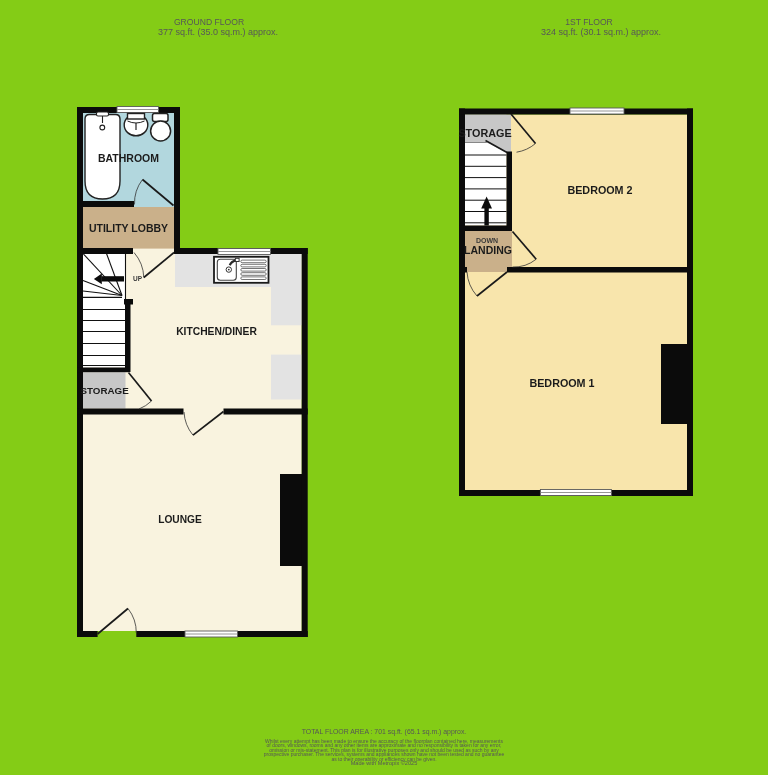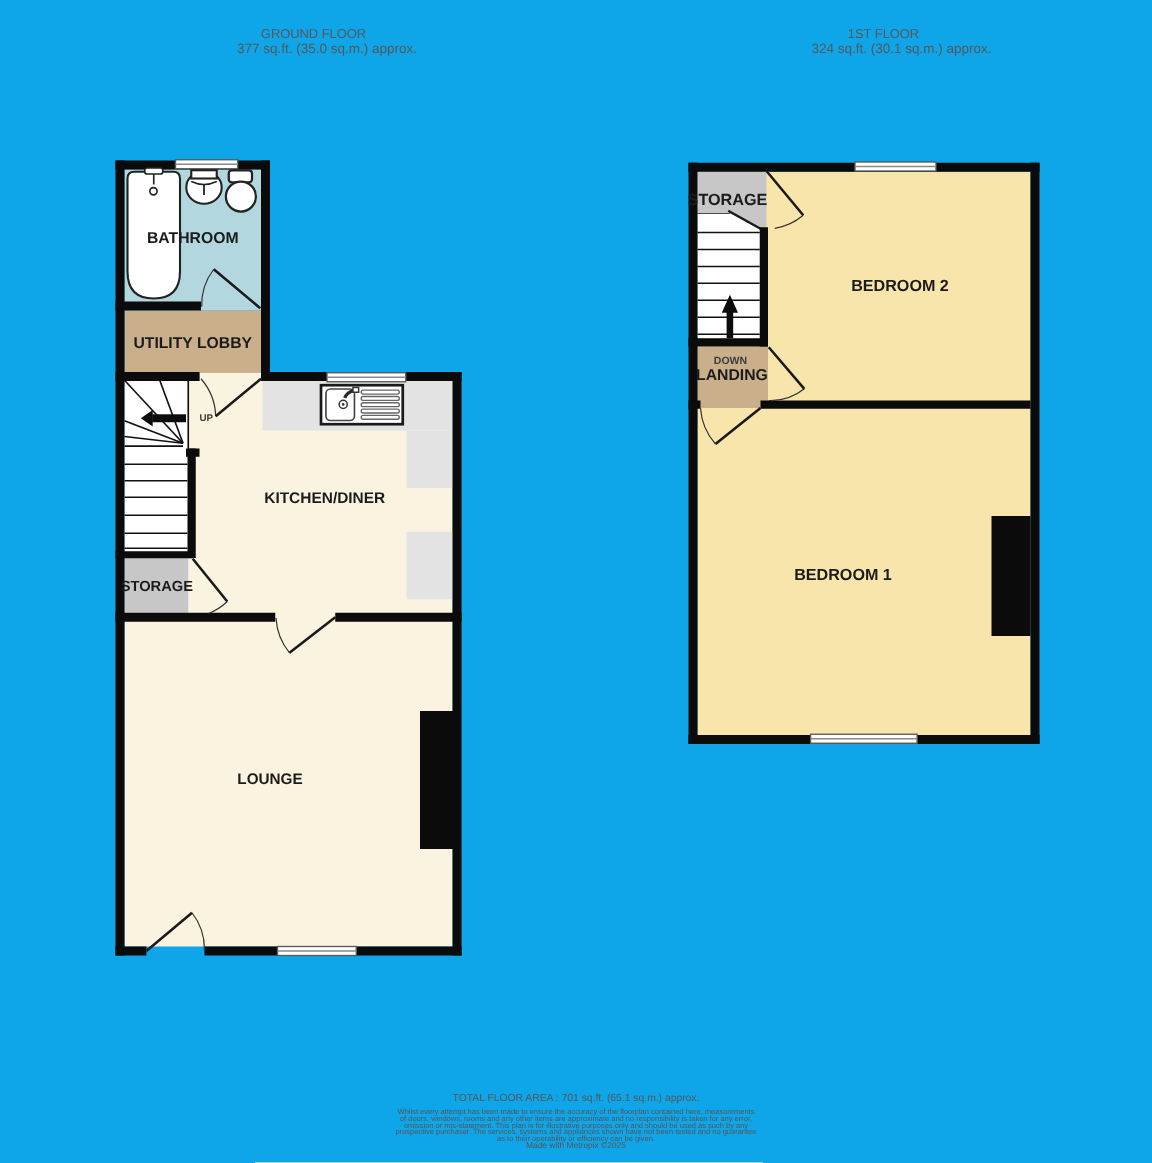--- a/index.html
+++ b/index.html
@@ -1,16 +1,16 @@
 <!DOCTYPE html>
 <html><head>
 <meta charset="utf-8">
 <style>
 html,body{margin:0;padding:0;background:#ffffff;}
-#page{position:relative;width:768px;height:775px;background:#0ea5e9;overflow:hidden;text-align:center;}
+#page{position:relative;width:768px;height:775px;background:#84cc16;overflow:hidden;text-align:center;}
 svg{display:block;}
 text{font-family:"Liberation Sans",sans-serif;}
 </style>
 </head>
 <body>
 <div id="page">
 <svg width="768" height="775" viewBox="0 0 768 775">
 
 <g fill="#575757" font-size="8.6px" text-anchor="middle">
 <text x="209" y="25.2">GROUND FLOOR</text>

